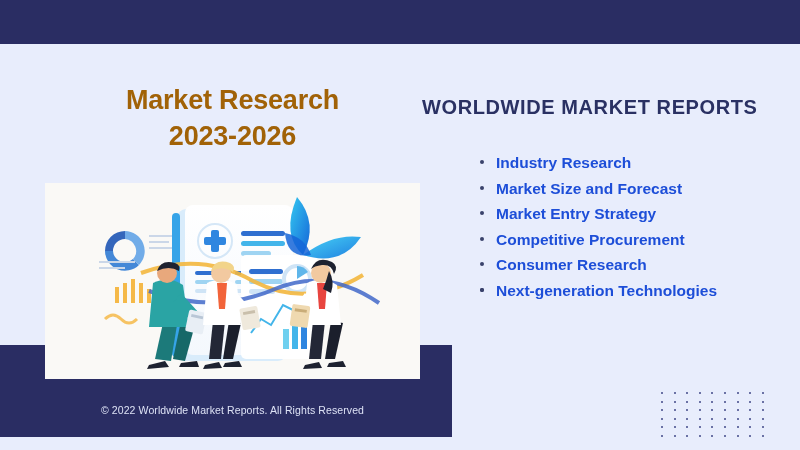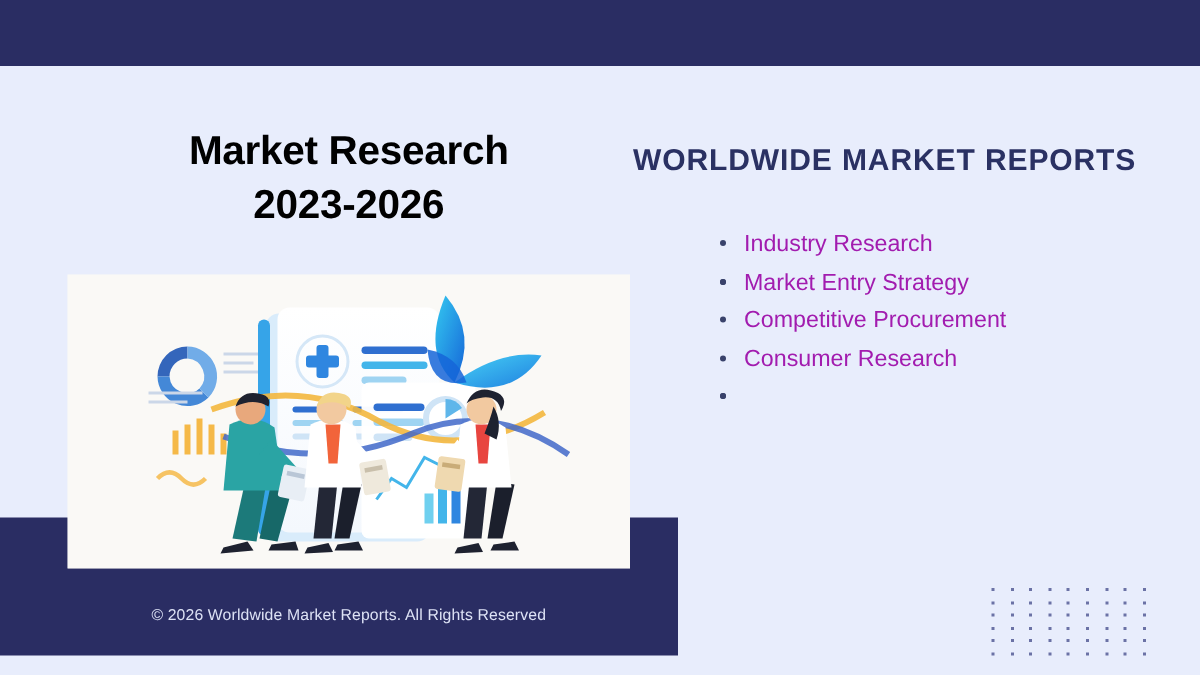--- a/index.html
+++ b/index.html
@@ -13,21 +13,21 @@
 
   
   .topbar{position:absolute;left:0;top:0;width:800px;height:44px;background:#2a2d63;}
 
   
   .bottomband{position:absolute;left:0;top:345px;width:452px;height:92px;background:#2a2d63;}
 
   
   .headline{
     position:absolute;left:45px;top:82px;width:375px;
-    text-align:center;color:#000000;font-weight:bold;
+    text-align:center;color:#a16207;font-weight:bold;
     font-size:27px;line-height:1.35;letter-spacing:-0.2px;
   }
   .headline .l2{display:block;}
 
   
   .illus-card{
     position:absolute;left:45px;top:183px;width:375px;height:196px;
     background:#faf9f6;overflow:hidden;
   }
   .illus-svg{position:absolute;left:0;top:0;width:375px;height:196px;}
@@ -44,22 +44,23 @@
   .section-title{
     color:#2a3163;font-size:20px;font-weight:bold;
     letter-spacing:0.6px;padding-left:2px;
   }
   ul.bullets{
     list-style:none;margin:0;padding:0;
     position:absolute;left:478px;top:150px;width:320px;
   }
   ul.bullets li{
     position:relative;padding-left:18px;
-    color:#a21caf;font-size:15.5px;line-height:25.6px;
+    color:#1d4ed8;font-size:15.5px;line-height:25.6px;
     white-space:nowrap;
+    font-weight:bold;
   }
   ul.bullets li .dot{
     position:absolute;left:2px;top:10px;
     width:4px;height:4px;border-radius:50%;background:#39426b;
   }
 
   
   .dotgrid{position:absolute;left:661px;top:392px;}
   .dotgrid .r{display:block;height:8.5px;}
   .dotgrid .d{
@@ -192,51 +193,53 @@
         <path d="M260 110 l-12 16 l8 8 l12 -14 z" fill="#ffffff"></path>
         <rect x="246" y="122" width="18" height="22" rx="2" fill="#efd9b0" transform="rotate(8 255 133)"></rect>
         <rect x="249" y="126" width="12" height="3" fill="#c9ac78" transform="rotate(8 255 133)"></rect>
         <circle cx="276" cy="90" r="10" fill="#f2c9a0"></circle>
         <path d="M266 86 q6 -14 21 -7 q7 4 2 12 q-2 -10 -12 -9 q-8 1 -11 4 z" fill="#1e2230"></path>
         <path d="M284 88 q6 10 2 22 l-8 -4 q4 -10 6 -18 z" fill="#1e2230"></path>
       </g>
     </svg>
   </div>
 
-  <div class="copyright">© 2026 Worldwide Market Reports. All Rights Reserved</div>
+  <div class="copyright">© 2022 Worldwide Market Reports. All Rights Reserved</div>
 
   <div class="rightcol">
     <div class="section-title">WORLDWIDE MARKET REPORTS</div>
   </div>
 
   <ul class="bullets">
     <li>
       <span class="dot"></span>
       <span>Industry Research</span>
     </li>
     <li>
       <span class="dot"></span>
+      <span>Market Size and Forecast</span>
     </li>
     <li>
       <span class="dot"></span>
       <span>Market Entry Strategy</span>
     </li>
     <li>
       <span class="dot"></span>
       <span>Competitive Procurement</span>
     </li>
     <li>
       <span class="dot"></span>
       <span>Consumer Research</span>
     </li>
     <li>
       <span class="dot"></span>
     </li>
     <li>
       <span class="dot"></span>
+      <span>Next-generation Technologies</span>
     </li>
   </ul>
 
   <div class="dotgrid">
       <span class="r"><span class="d" style="background: rgb(107, 114, 165);"></span><span class="d" style="background: rgb(107, 114, 165);"></span><span class="d" style="background: rgb(107, 114, 165);"></span><span class="d" style="background: rgb(107, 114, 165);"></span><span class="d" style="background: rgb(107, 114, 165);"></span><span class="d" style="background: rgb(107, 114, 165);"></span><span class="d" style="background: rgb(107, 114, 165);"></span><span class="d" style="background: rgb(107, 114, 165);"></span><span class="d" style="background: rgb(107, 114, 165);"></span></span>
       <span class="r"><span class="d" style="background: rgb(107, 114, 165);"></span><span class="d" style="background: rgb(107, 114, 165);"></span><span class="d" style="background: rgb(107, 114, 165);"></span><span class="d" style="background: rgb(107, 114, 165);"></span><span class="d" style="background: rgb(107, 114, 165);"></span><span class="d" style="background: rgb(107, 114, 165);"></span><span class="d" style="background: rgb(107, 114, 165);"></span><span class="d" style="background: rgb(107, 114, 165);"></span><span class="d" style="background: rgb(107, 114, 165);"></span></span>
       <span class="r"><span class="d" style="background: rgb(107, 114, 165);"></span><span class="d" style="background: rgb(107, 114, 165);"></span><span class="d" style="background: rgb(107, 114, 165);"></span><span class="d" style="background: rgb(107, 114, 165);"></span><span class="d" style="background: rgb(107, 114, 165);"></span><span class="d" style="background: rgb(107, 114, 165);"></span><span class="d" style="background: rgb(107, 114, 165);"></span><span class="d" style="background: rgb(107, 114, 165);"></span><span class="d" style="background: rgb(107, 114, 165);"></span></span>
       <span class="r"><span class="d" style="background: rgb(107, 114, 165);"></span><span class="d" style="background: rgb(107, 114, 165);"></span><span class="d" style="background: rgb(107, 114, 165);"></span><span class="d" style="background: rgb(107, 114, 165);"></span><span class="d" style="background: rgb(107, 114, 165);"></span><span class="d" style="background: rgb(107, 114, 165);"></span><span class="d" style="background: rgb(107, 114, 165);"></span><span class="d" style="background: rgb(107, 114, 165);"></span><span class="d" style="background: rgb(107, 114, 165);"></span></span>
       <span class="r"><span class="d" style="background: rgb(107, 114, 165);"></span><span class="d" style="background: rgb(107, 114, 165);"></span><span class="d" style="background: rgb(107, 114, 165);"></span><span class="d" style="background: rgb(107, 114, 165);"></span><span class="d" style="background: rgb(107, 114, 165);"></span><span class="d" style="background: rgb(107, 114, 165);"></span><span class="d" style="background: rgb(107, 114, 165);"></span><span class="d" style="background: rgb(107, 114, 165);"></span><span class="d" style="background: rgb(107, 114, 165);"></span></span>
       <span class="r"><span class="d" style="background: rgb(107, 114, 165);"></span><span class="d" style="background: rgb(107, 114, 165);"></span><span class="d" style="background: rgb(107, 114, 165);"></span><span class="d" style="background: rgb(107, 114, 165);"></span><span class="d" style="background: rgb(107, 114, 165);"></span><span class="d" style="background: rgb(107, 114, 165);"></span><span class="d" style="background: rgb(107, 114, 165);"></span><span class="d" style="background: rgb(107, 114, 165);"></span><span class="d" style="background: rgb(107, 114, 165);"></span></span>

